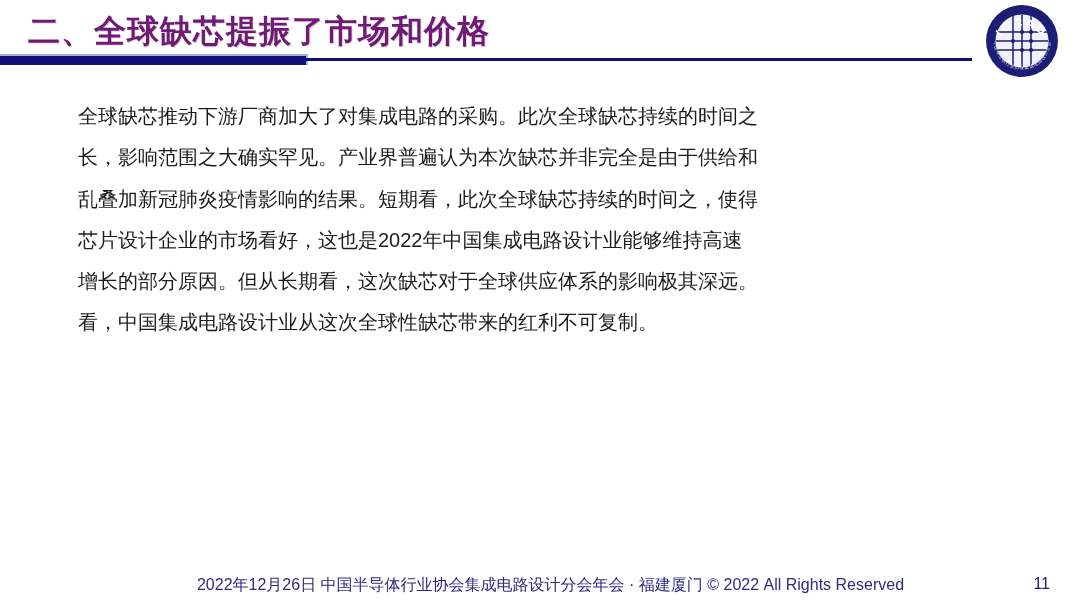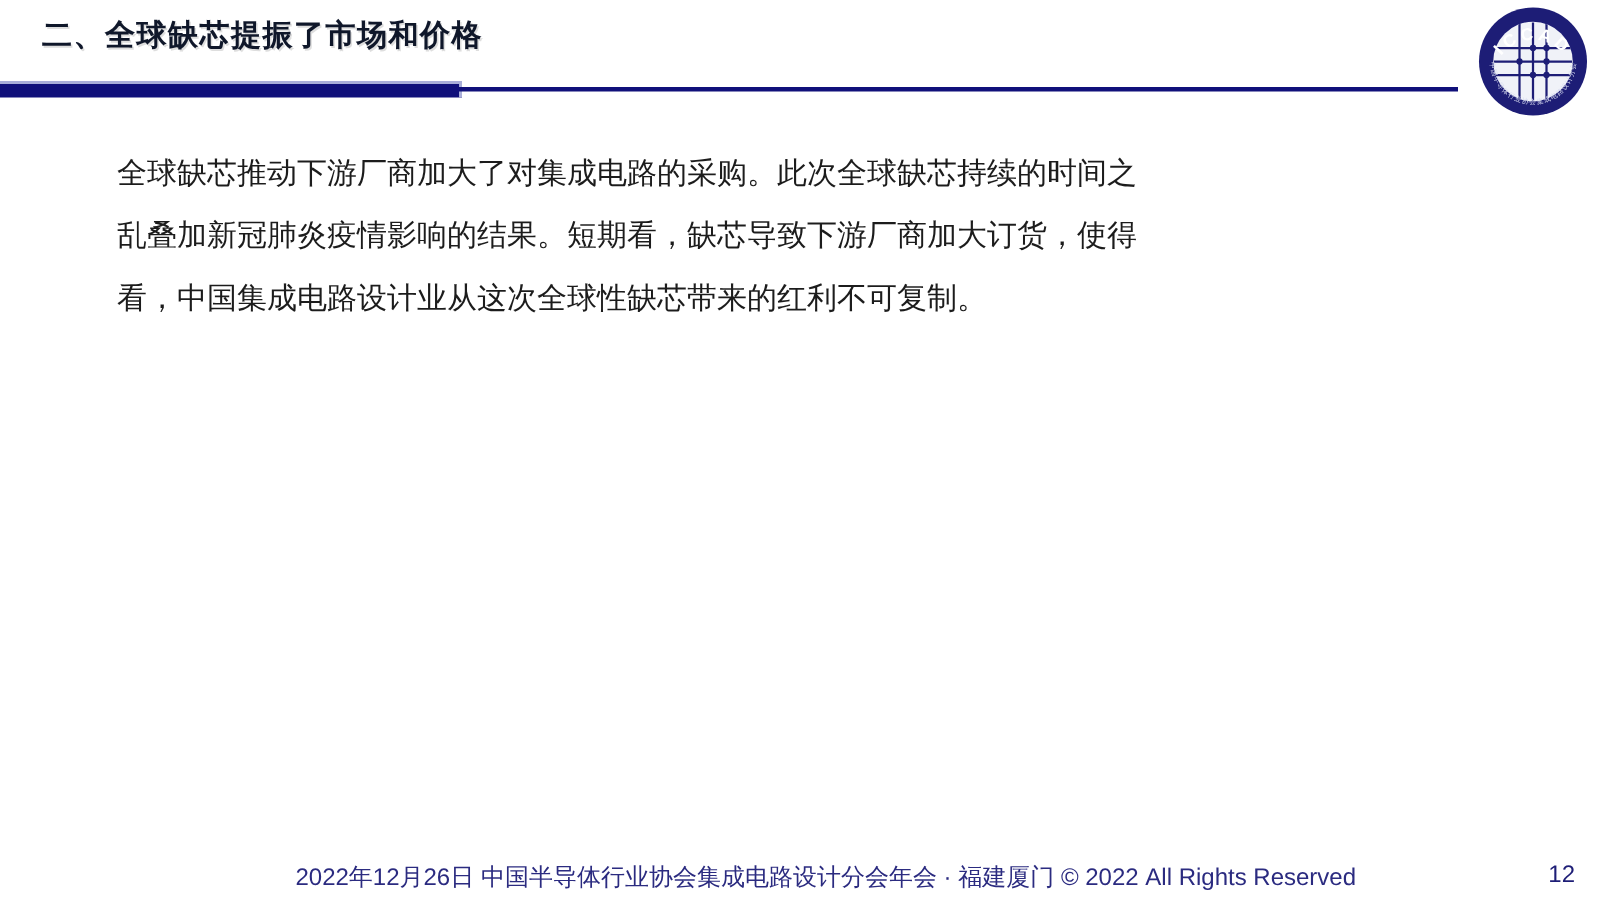--- a/index.html
+++ b/index.html
@@ -13,24 +13,24 @@
   .slide {
     position: absolute;
     inset: 0;
     background: #ffffff;
   }
   
   .slide-title {
     position: absolute;
     left: 28px;
     top: 10px;
-    font-size: 20px;
+    font-size: 32px;
     font-weight: 900;
     letter-spacing: 1px;
-    color: #0f172a;
+    color: #701a75;
     white-space: nowrap;
     text-shadow: 1px 1px 0 rgba(160,160,160,0.35);
     font-family: Liberation Mono, monospace;
   }
   .divider-thick {
     position: absolute;
     left: 0;
     top: 54px;
     width: 308px;
     height: 11px;
@@ -125,21 +125,24 @@
         <textPath href="#arcTop" startOffset="50%" text-anchor="middle">ICCAD</textPath>
       </text>
       <text font-size="4.6" fill="#d8dcf0" letter-spacing="0.6" font-family="Liberation Sans, sans-serif">
         <textPath href="#arcBottom" startOffset="50%" text-anchor="middle">中国半导体行业协会集成电路设计分会</textPath>
       </text>
     </svg>
   </div>
 
   <div class="body-text">
     <div class="body-line">全球缺芯推动下游厂商加大了对集成电路的采购。此次全球缺芯持续的时间之</div>
-    <div class="body-line">乱叠加新冠肺炎疫情影响的结果。短期看，缺芯导致下游厂商加大订货，使得</div>
+    <div class="body-line">长，影响范围之大确实罕见。产业界普遍认为本次缺芯并非完全是由于供给和</div>
+    <div class="body-line">乱叠加新冠肺炎疫情影响的结果。短期看，此次全球缺芯持续的时间之，使得</div>
+    <div class="body-line">芯片设计企业的市场看好，这也是2022年中国集成电路设计业能够维持高速</div>
+    <div class="body-line">增长的部分原因。但从长期看，这次缺芯对于全球供应体系的影响极其深远。</div>
     <div class="body-line">看，中国集成电路设计业从这次全球性缺芯带来的红利不可复制。</div>
   </div>
 
   <div class="footer-text">2022年12月26日 中国半导体行业协会集成电路设计分会年会 · 福建厦门 © 2022 All Rights Reserved</div>
 
-  <div class="page-number">12</div>
+  <div class="page-number">11</div>
 
 </div>
 
 </body></html>

